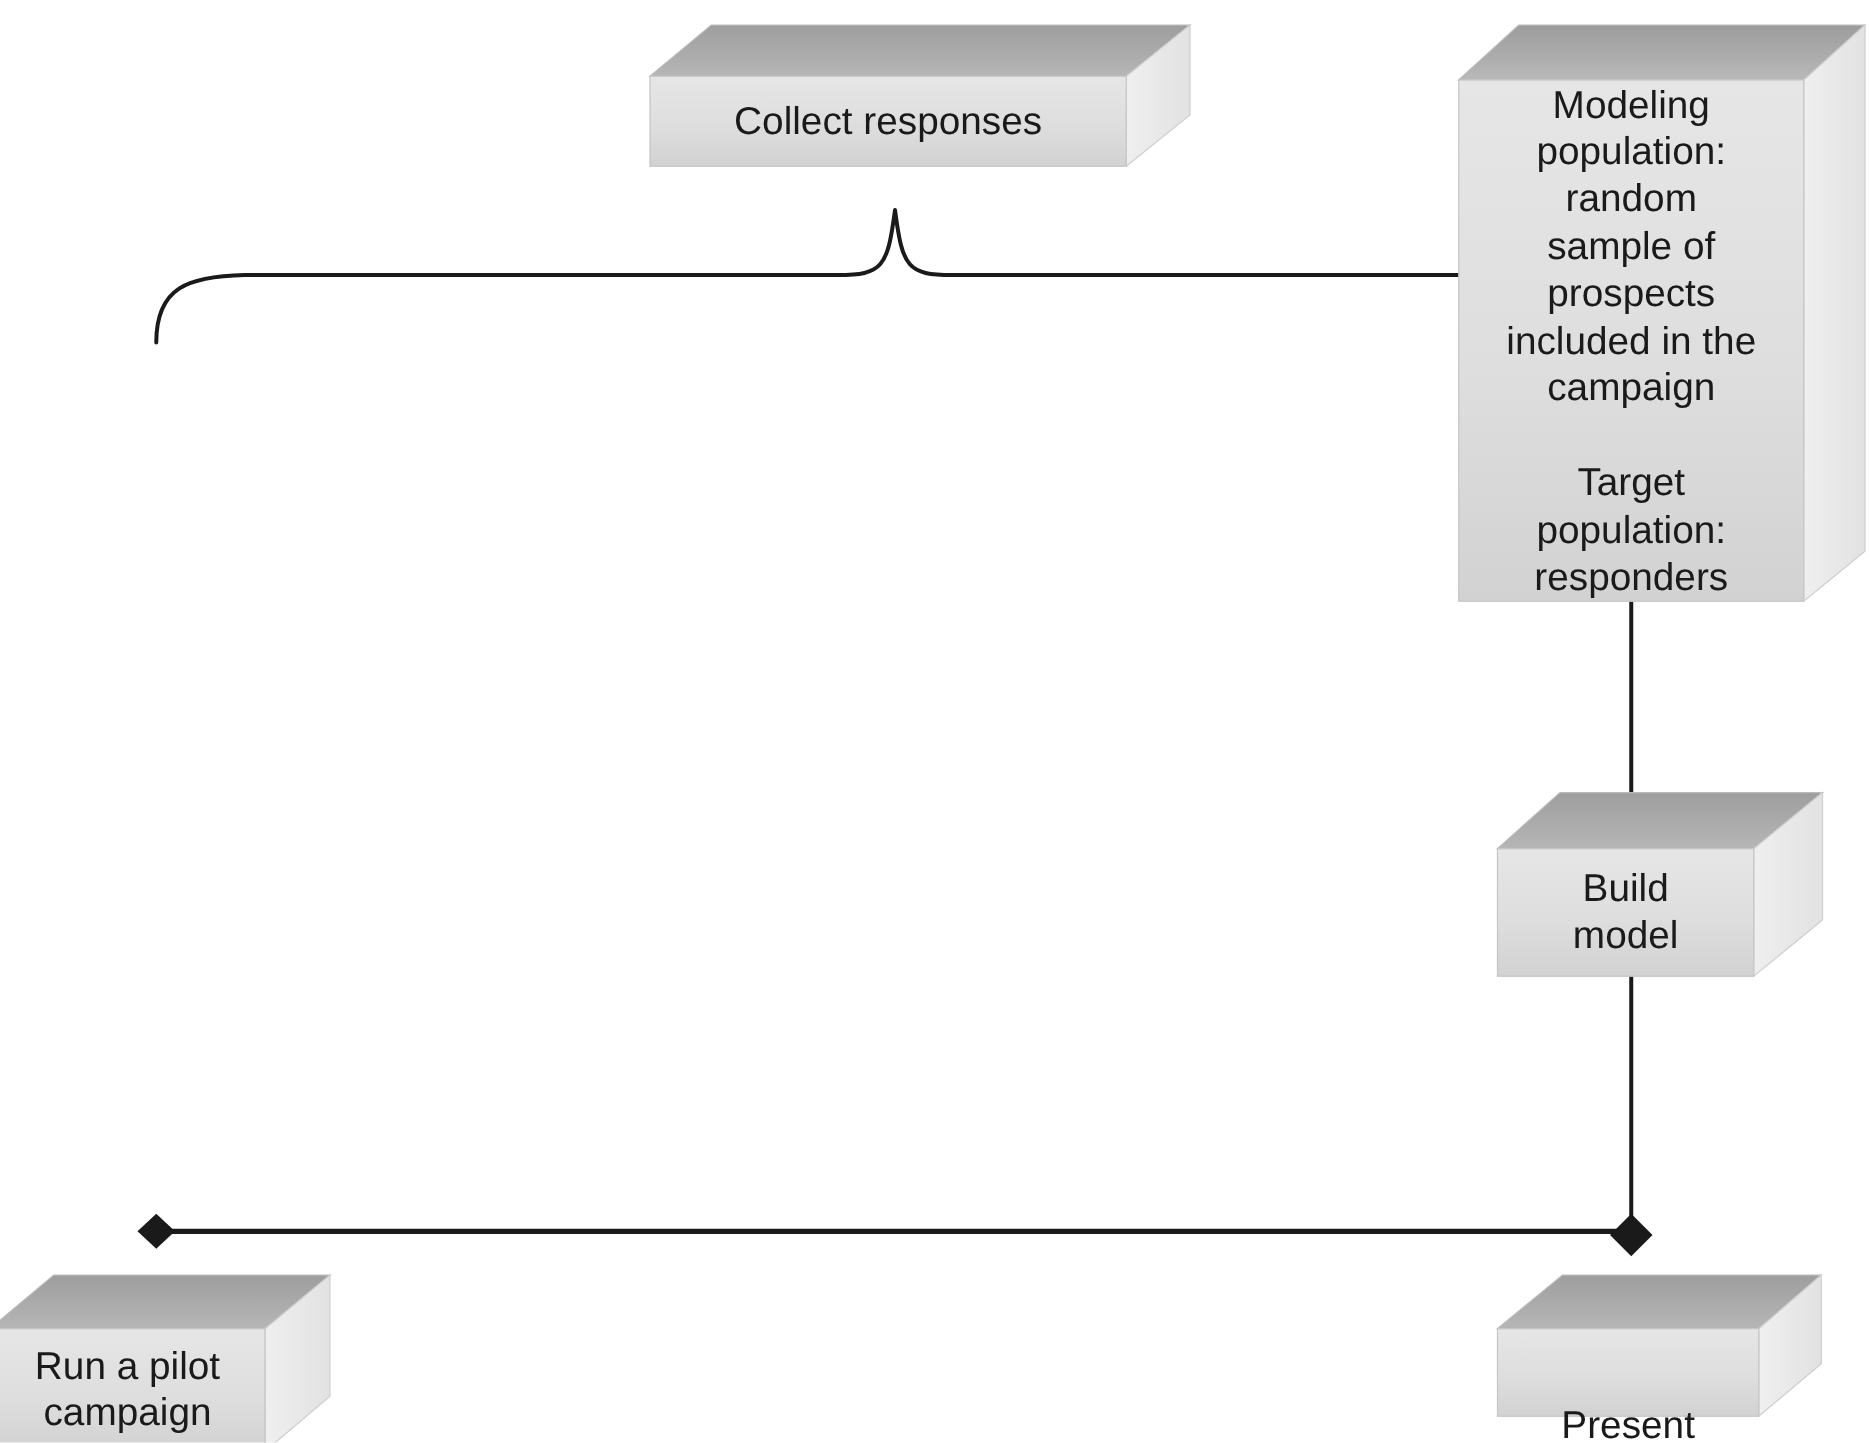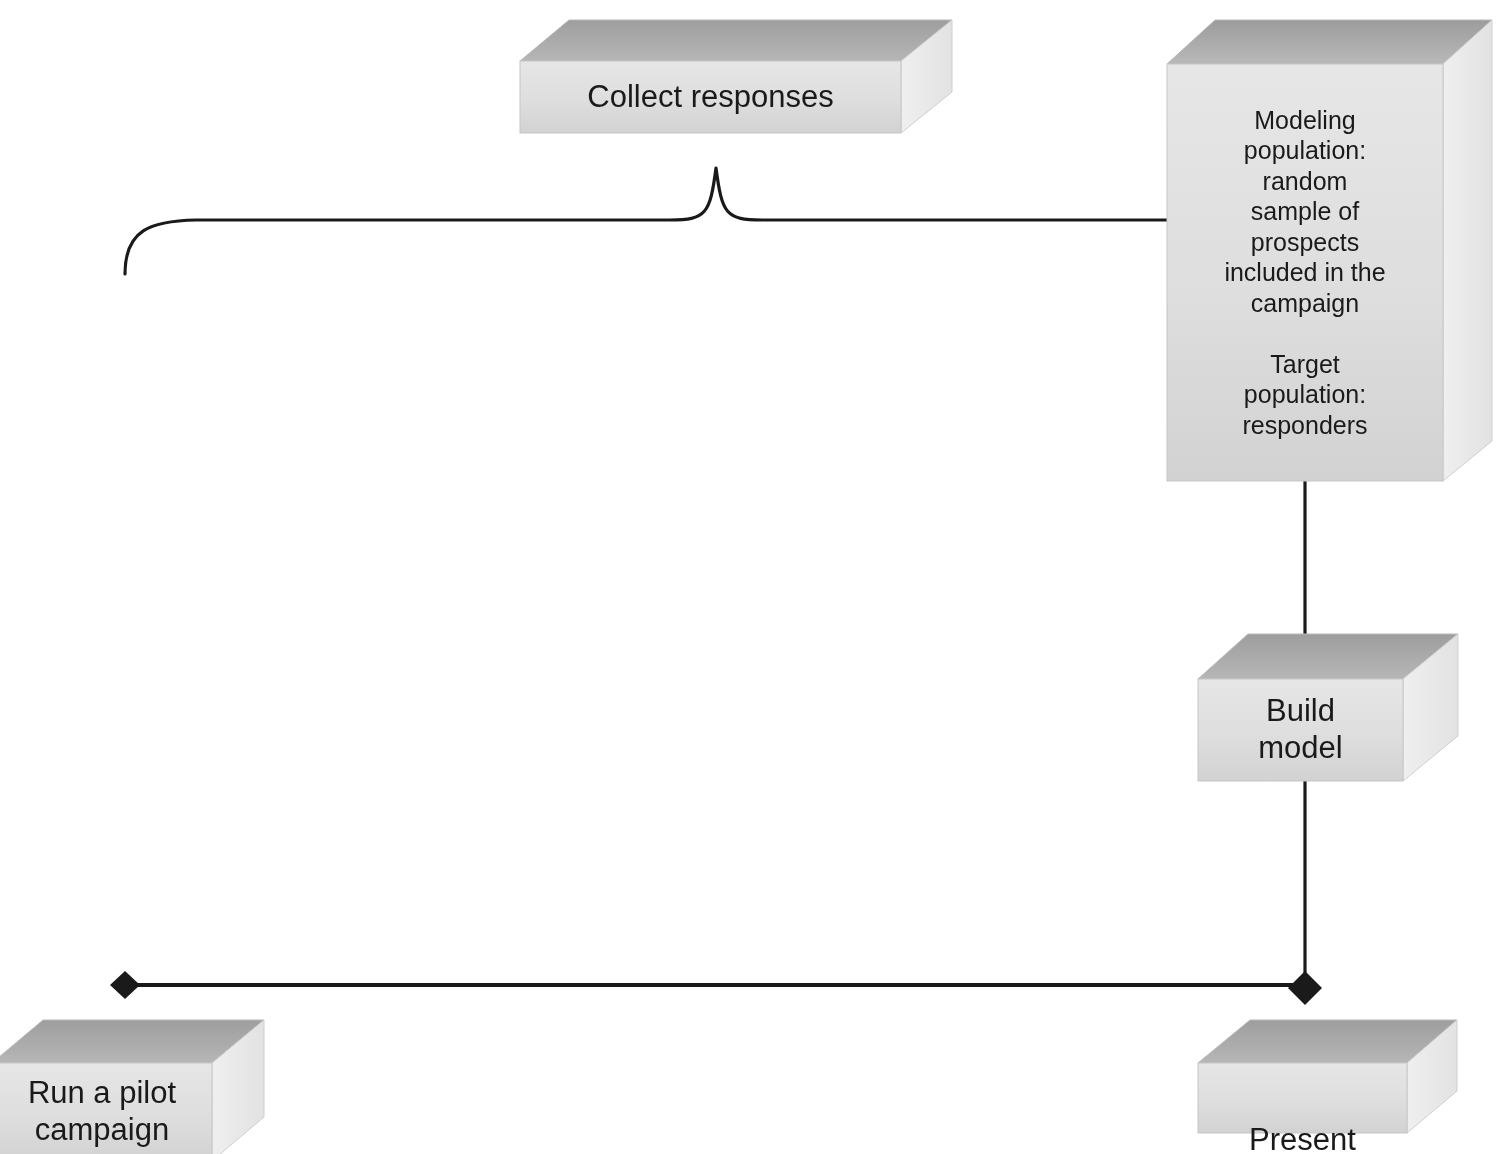--- a/index.html
+++ b/index.html
@@ -34,21 +34,21 @@
     display: flex;
     align-items: center;
     justify-content: center;
     text-align: center;
     color: #1a1a1a;
     line-height: 1.18;
     white-space: pre-line;
     pointer-events: none;
   }
   .lbl-collect   { font-size: 31px; }
-  .lbl-modeling  { font-size: 25px; line-height: 1.22; border-radius: 23px; }
+  .lbl-modeling  { font-size: 31px; line-height: 1.22; border-radius: 23px; }
   .lbl-build     { font-size: 31px; }
   .lbl-pilot     { font-size: 31px; }
   .lbl-present   { font-size: 31px; }
 </style>
 </head>
 <body>
 
 <div id="diagram-root">
 
   <svg class="svg-layer" viewBox="0 0 1496 1154" width="1496" height="1154" xmlns="http://www.w3.org/2000/svg">

